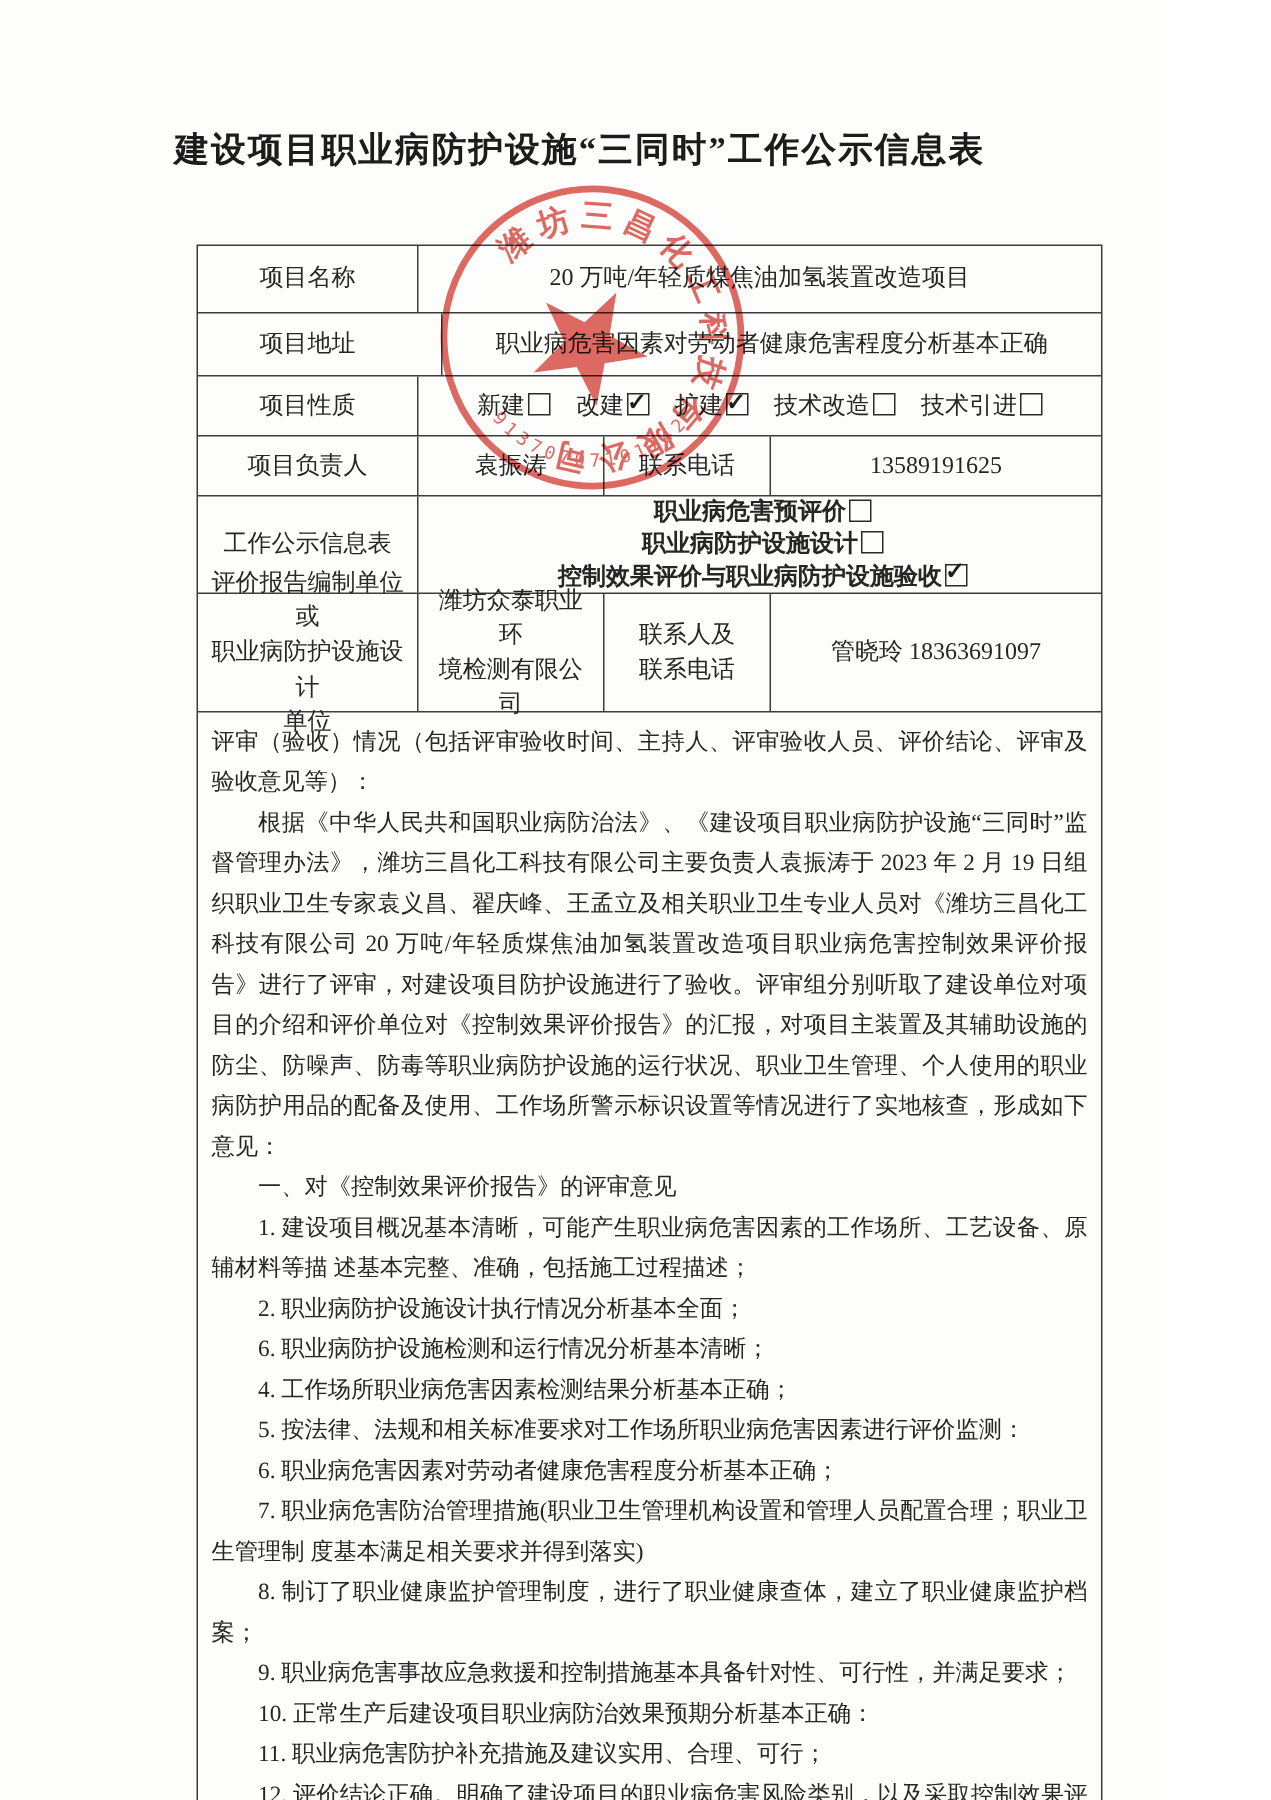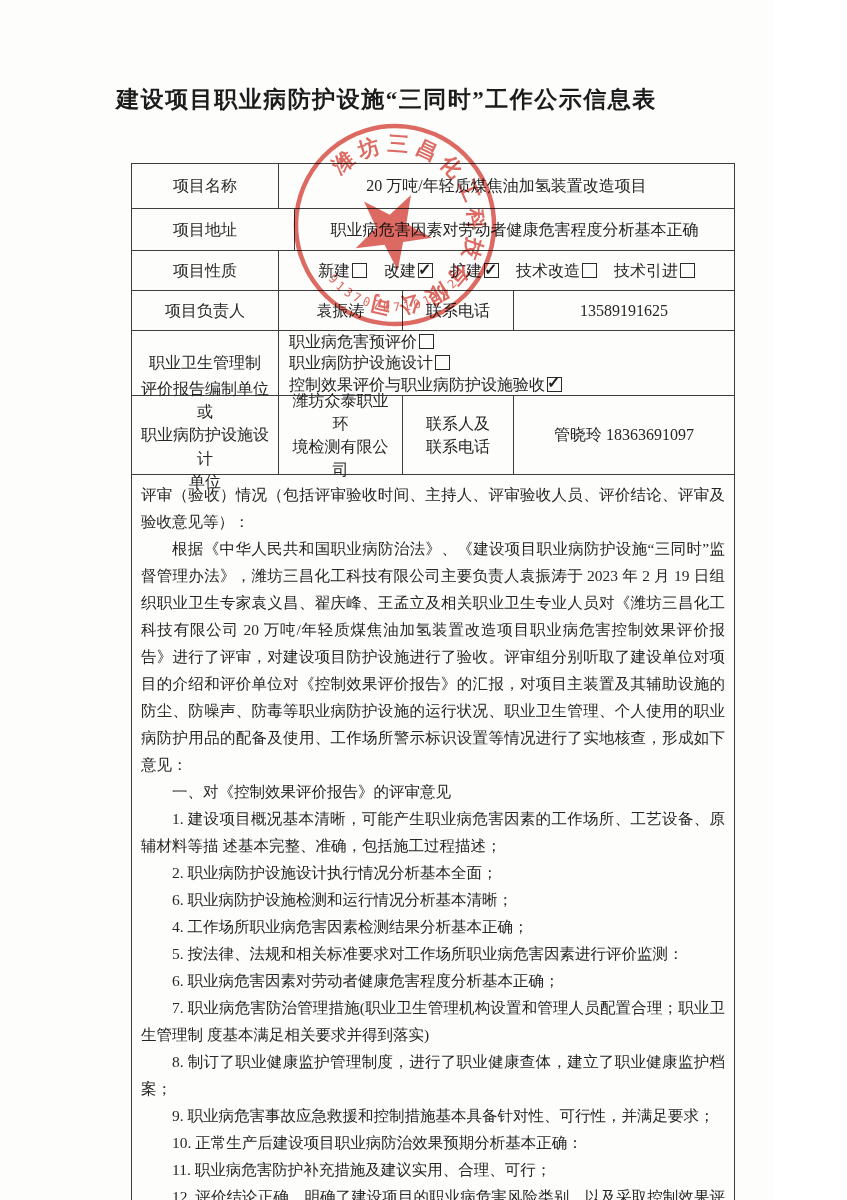--- a/index.html
+++ b/index.html
@@ -39,21 +39,21 @@
     padding:2px 6px;
     line-height:1.45;
   }
   .cell:first-child{border-left:none;}
   .c1{width:146px;flex:none;}
   .c2{width:124px;flex:none;}
   .c3{width:111px;flex:none;}
   .c4{flex:1;}
   .cval{flex:1;}
   .pre{white-space:pre-line;}
-  .items-col{display:flex;flex-direction:column;align-items:flex-start;justify-content:center;padding-left:10px;}
+  .items-col{display:flex;flex-direction:column;align-items:center;justify-content:center;padding-left:10px;font-weight:bold;}
   .h44{height:44px;} .h42{height:42px;gap:16px;} .h40{height:40px;} .h65{height:65px;} .h79{height:79px;}
   
   .cb{
     display:inline-block;width:13px;height:13px;
     border:1.6px solid #2a2a2a;
     vertical-align:-2px;margin-left:2px;
     position:relative;
   }
   .cb.checked::after{
     content:"✓";
@@ -117,21 +117,21 @@
     </div>
 
     <div class="t-row h40">
       <div class="cell c1">项目负责人</div>
       <div class="cell c2">袁振涛</div>
       <div class="cell c3">联系电话</div>
       <div class="cell c4">13589191625</div>
     </div>
 
     <div class="t-row h65">
-      <div class="cell c1">职业卫生管理制</div>
+      <div class="cell c1">工作公示信息表</div>
       <div class="cell cval items-col">
         <span class="cat-line"><span>职业病危害预评价</span><span class="cb"></span></span>
         <span class="cat-line"><span>职业病防护设施设计</span><span class="cb"></span></span>
         <span class="cat-line"><span>控制效果评价与职业病防护设施验收</span><span class="cb checked"></span></span>
       </div>
     </div>
 
     <div class="t-row h79">
       <div class="cell c1 pre">评价报告编制单位或
 职业病防护设施设计

